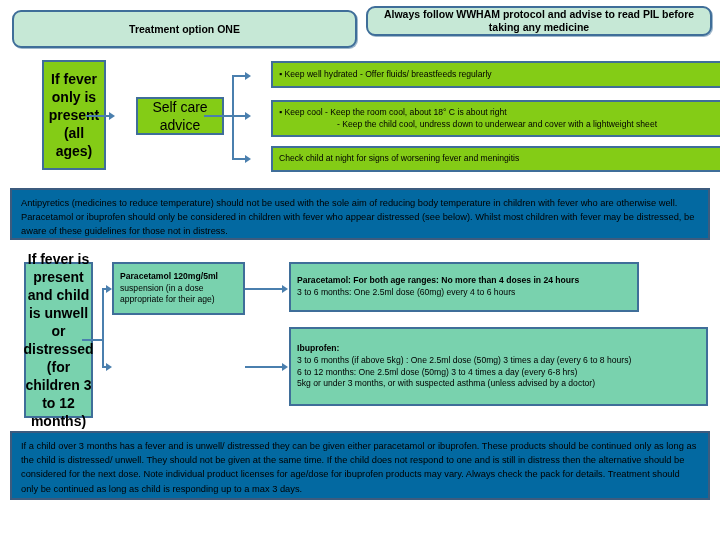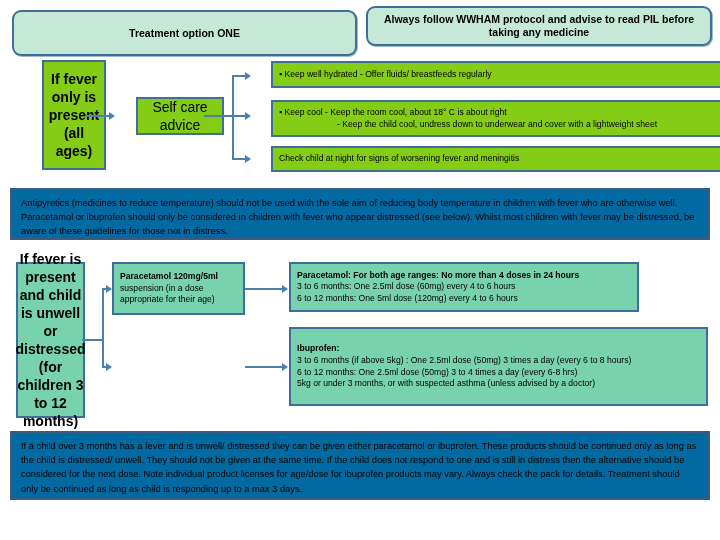--- a/index.html
+++ b/index.html
@@ -94,25 +94,25 @@
     border-top: 4px solid transparent;
     border-bottom: 4px solid transparent;
     border-left: 6px solid #4a7fae;
   }
 </style>
 </head>
 <body>
 
 <div class="stage">
 
-  <div class="pill" style="left:12px; top:10px; width:345px; height:46px;">
+  <div class="pill" style="left:12px; top:10px; width:345px; height:38px;">
     <span>Treatment option ONE</span>
   </div>
 
-  <div class="pill" style="left:366px; top:6px; width:346px; height:40px; padding:0 8px;">
+  <div class="pill" style="left:366px; top:6px; width:346px; height:30px; padding:0 8px;">
     <span>Always follow WWHAM protocol and advise to read PIL before taking any medicine</span>
   </div>
 
   <div class="box mint center-txt t-md t-bold" style="left:22px; top:60px; width:64px; height:110px; padding:2px 3px;">
     <span>If fever only is present (all ages)</span>
   </div>
 
   <div class="box mint center-txt t-md" style="left:116px; top:97px; width:88px; height:38px;">
     <span>Self care advice</span>
   </div>
@@ -145,21 +145,21 @@
   </div>
 
   <div class="box mint pad" style="left:251px; top:146px; width:457px; height:26px;">
     <span class="t-sm">Check child at night for signs of worsening fever and meningitis</span>
   </div>
 
   <div class="panel" style="left:10px; top:188px; width:700px; height:52px;">
     <p>Antipyretics (medicines to reduce temperature) should not be used with the sole aim of reducing body temperature in children with fever who are otherwise well.  Paracetamol or ibuprofen should only be considered in children with fever who appear distressed (see below). Whilst most children with fever may be distressed, be aware of these guidelines for those not in distress.</p>
   </div>
 
-  <div class="box green center-txt t-md t-bold" style="left:16px; top:262px; width:69px; height:156px; padding:2px 11px;">
+  <div class="box green center-txt t-md t-bold" style="left:24px; top:262px; width:69px; height:156px; padding:2px 11px;">
     <span>If fever is present and child is unwell or distressed (for children 3 to 12 months)</span>
   </div>
 
   <div class="box green pad" style="left:112px; top:262px; width:133px; height:53px;">
     <span class="t-sm">
       <span class="t-bold">Paracetamol</span>
       <span class="t-bold">120mg/5ml</span>
       <span>suspension (in a dose appropriate for their age)</span>
     </span>
   </div>
@@ -173,21 +173,20 @@
   <div class="arrow" style="left:106px; top:363px;"></div>
 
   <div class="ln h" style="left:245px; top:288px; width:40px;"></div>
   <div class="arrow" style="left:282px; top:285px;"></div>
   <div class="ln h" style="left:245px; top:366px; width:40px;"></div>
   <div class="arrow" style="left:282px; top:363px;"></div>
 
   <div class="box green pad" style="left:289px; top:262px; width:350px; height:50px;">
     <span class="t-sm bullet-line t-bold">Paracetamol: For both age ranges: No more than 4 doses in 24 hours</span>
     <span class="t-sm bullet-line">3 to 6 months: One 2.5ml dose (60mg) every 4 to 6 hours</span>
-    <span class="t-sm bullet-line">6 to 12 months: One 5ml dose (120mg) every 4 to 6 hours</span>
   </div>
 
   <div class="box green pad" style="left:289px; top:327px; width:419px; height:79px;">
     <span class="t-sm bullet-line t-bold">Ibuprofen:</span>
     <span class="t-sm bullet-line">3 to 6 months (if above 5kg) : One 2.5ml dose (50mg) 3 times a day (every 6 to 8 hours)</span>
     <span class="t-sm bullet-line">6 to 12 months: One 2.5ml dose (50mg) 3 to 4 times a day (every 6-8 hrs)</span>
     <span class="t-sm bullet-line">5kg or under 3 months, or with suspected asthma (unless advised by a doctor)</span>
   </div>
 
   <div class="panel" style="left:10px; top:431px; width:700px; height:69px;">

